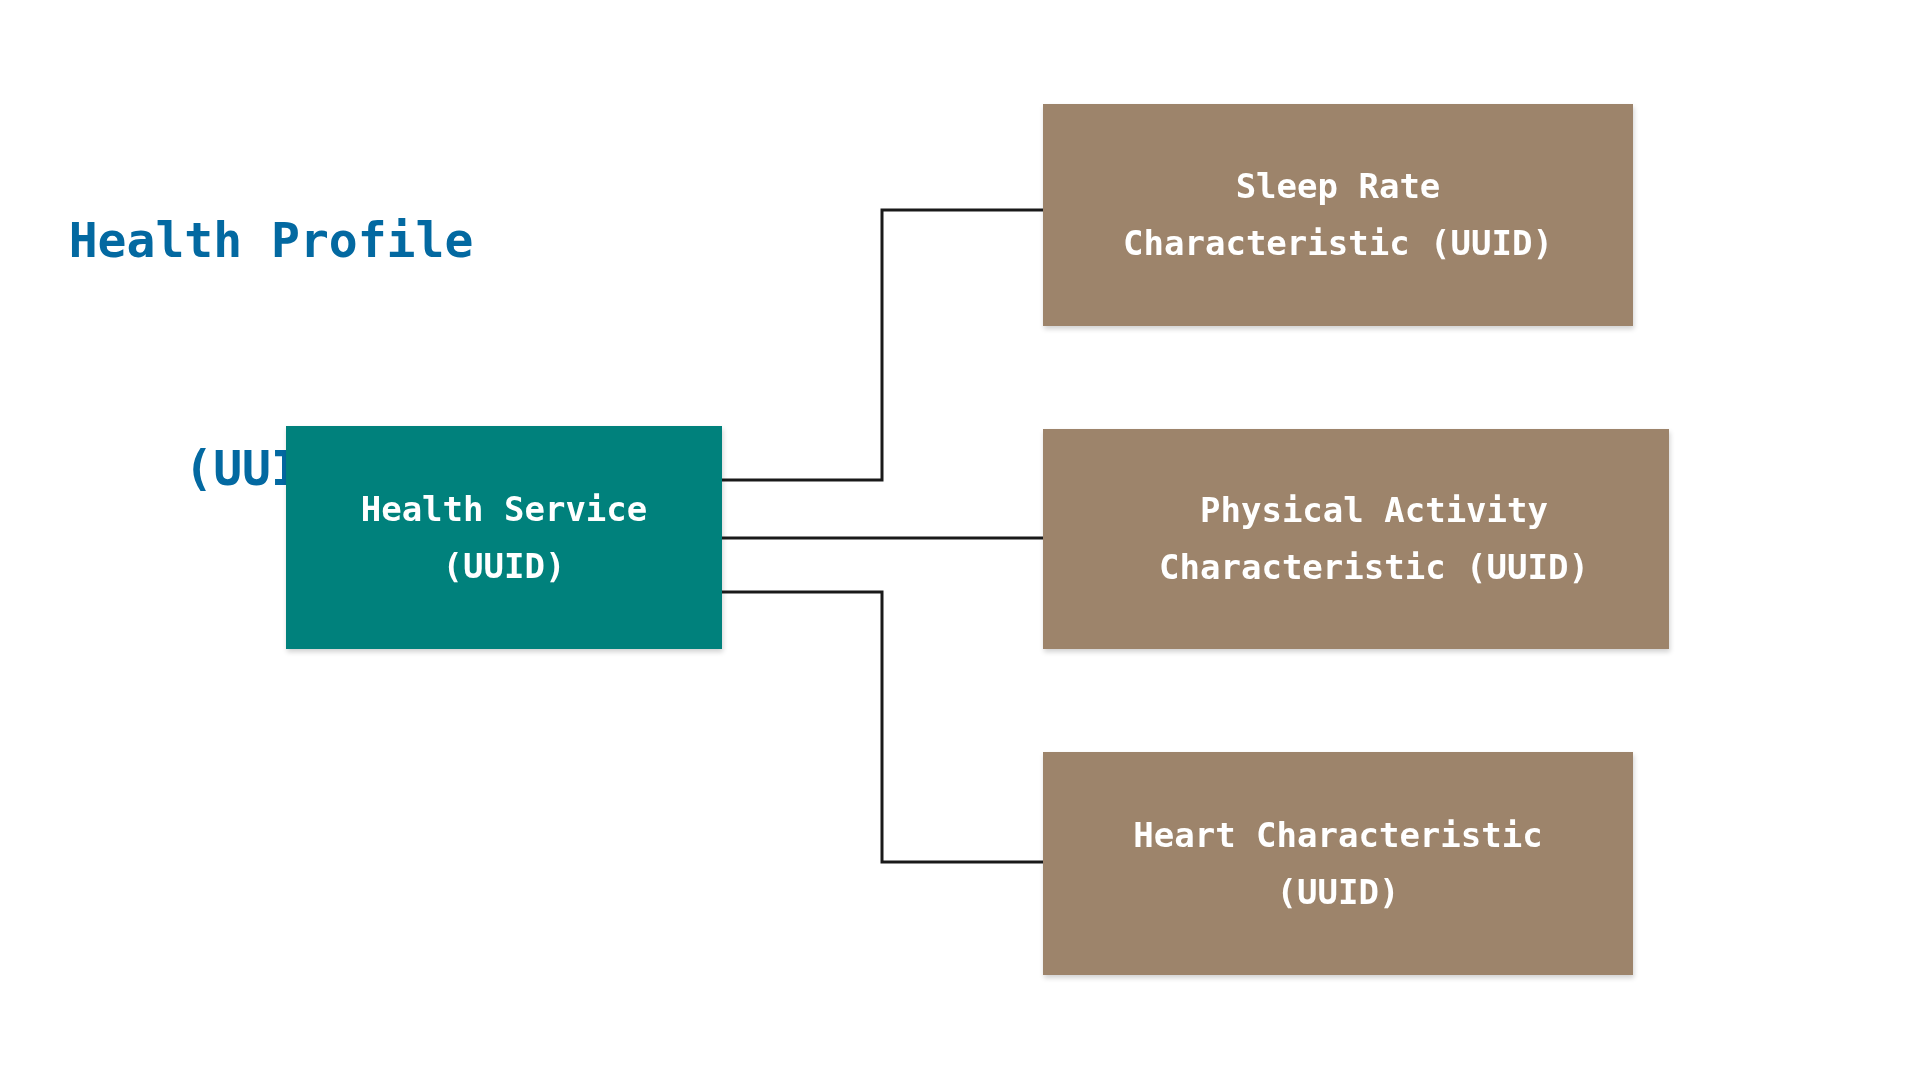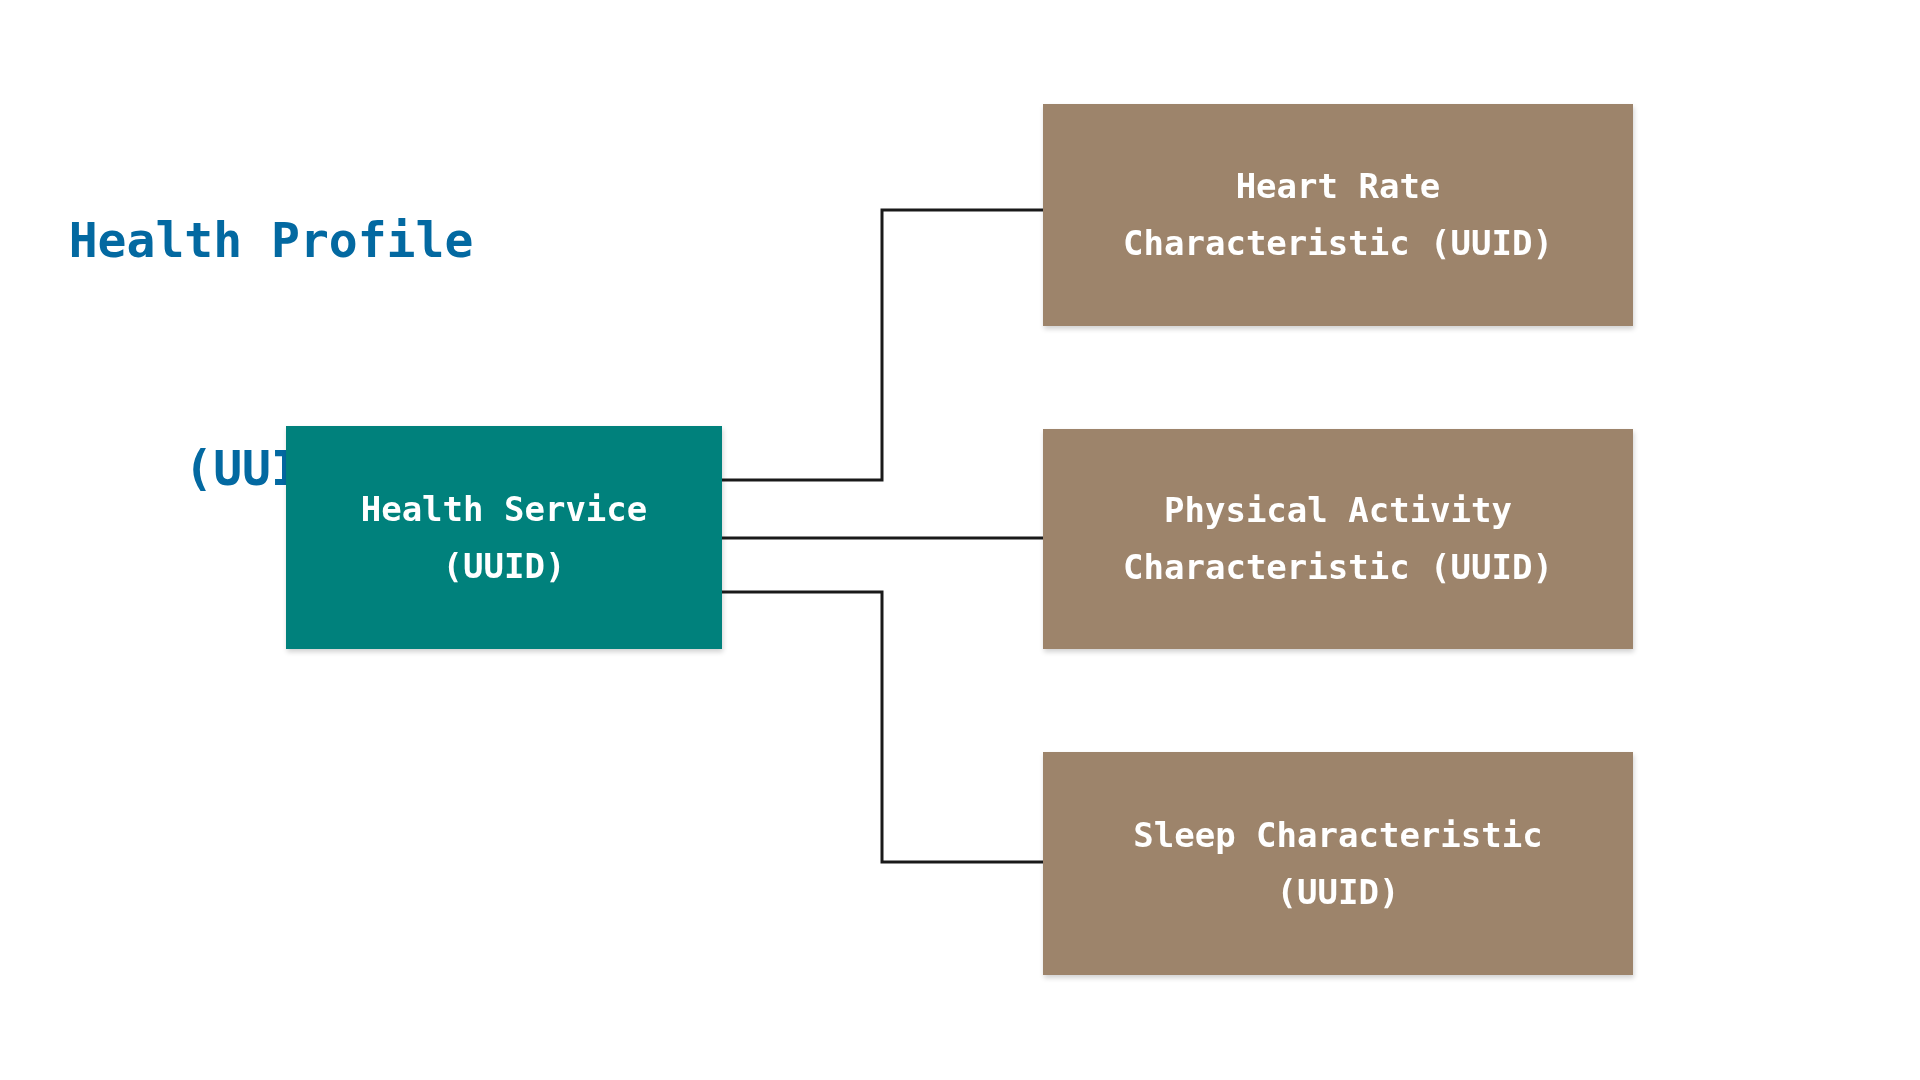--- a/index.html
+++ b/index.html
@@ -94,27 +94,27 @@
     <polyline points="722,538 1043,538" stroke="#1A1A1A"></polyline>
     <polyline points="722,592 882,592 882,862 1043,862" stroke="#1A1A1A"></polyline>
   </svg>
 
   <div class="node node-service" style="background-color: rgb(0, 129, 124);">
     <span class="n-line">Health Service</span>
     <span class="n-line">(UUID)</span>
   </div>
 
   <div class="node node-heart-rate" style="background-color: rgb(157, 132, 107);">
-    <span class="n-line">Heart Rate</span>
+    <span class="n-line">Sleep Rate</span>
     <span class="n-line">Characteristic (UUID)</span>
   </div>
 
-  <div class="node node-physical-activity" style="background-color: rgb(157, 132, 107);">
+  <div class="node node-physical-activity" style="background-color: rgb(157, 132, 107); padding-left: 36px;">
     <span class="n-line">Physical Activity</span>
     <span class="n-line">Characteristic (UUID)</span>
   </div>
 
   <div class="node node-sleep" style="background-color: rgb(157, 132, 107);">
-    <span class="n-line">Sleep Characteristic</span>
+    <span class="n-line">Heart Characteristic</span>
     <span class="n-line">(UUID)</span>
   </div>
 
 </div>
 
 </body></html>

